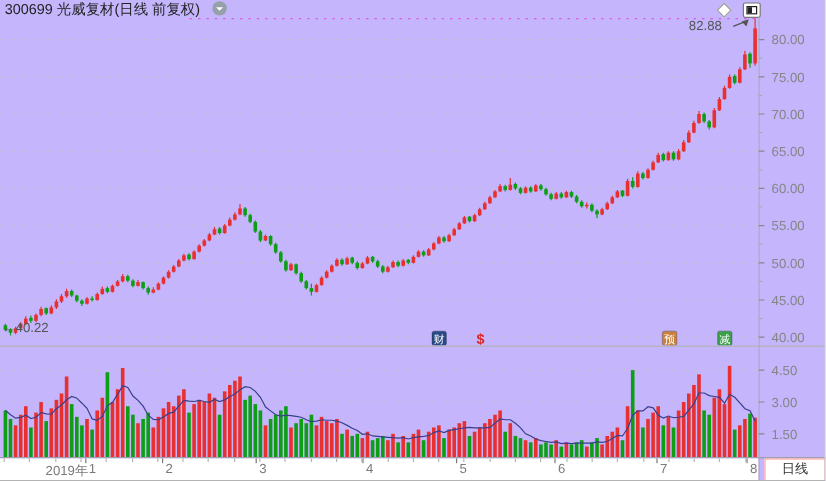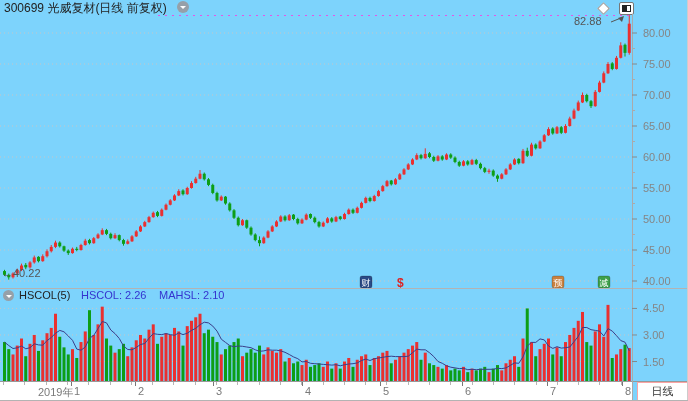--- a/index.html
+++ b/index.html
@@ -1,16 +1,16 @@
 <!DOCTYPE html>
 <html><head>
 <meta charset="utf-8">
 <style>
   html,body{margin:0;padding:0;background:#fff;}
-  .screen{position:relative;width:688px;height:401px;background:#7dd3fc;overflow:hidden;
+  .screen{position:relative;width:688px;height:401px;background:#c4b5fd;overflow:hidden;
           font-family:"Liberation Sans",sans-serif;-webkit-font-smoothing:antialiased;}
   .abs{position:absolute;}
   .title-row{top:0;left:0;width:688px;height:14px;}
   .title-text{position:absolute;left:4px;top:0px;font-size:12px;color:#222;white-space:nowrap;}
   .circ{position:absolute;width:12px;height:12px;border-radius:50%;background:#96a0a9;display:inline-block;}
   .circ::after{content:"";position:absolute;left:3px;top:5px;border:3px solid transparent;border-top-color:#fff;}
   .circ.title-pos{left:177px;top:1px;}
   .diamond{position:absolute;left:599px;top:4px;width:7px;height:7px;border:1px solid #999;
            background:#fff;transform:rotate(45deg);}
   .panel-icon{position:absolute;left:619px;top:2px;width:13px;height:11px;border:1px solid #777;
@@ -371,26 +371,20 @@
         <text x="558" y="271.5" font-size="9" fill="#fff" text-anchor="middle" font-family="Liberation Sans, sans-serif">预</text>
       </g>
       <g>
         <rect x="598" y="262" width="12" height="12" rx="2" fill="#3da04b" stroke="#00000033"></rect>
         <text x="604" y="271.5" font-size="9" fill="#fff" text-anchor="middle" font-family="Liberation Sans, sans-serif">减</text>
       </g>
     </svg>
 
   <div class="abs hline" style="top:288px;"></div>
 
-  <div class="abs ind-header">
-    <span class="circ"></span>
-    <span class="ind-name">HSCOL(5)</span>
-    <span class="ind-val">HSCOL: 2.26</span>
-    <span class="ind-ma">MAHSL: 2.10</span>
-  </div>
 
   <svg id="volChart" class="chart" width="632" height="78">
       <line x1="0" y1="5.430000000000007" x2="632" y2="5.430000000000007" stroke="#c6c6c6" stroke-width="1" stroke-dasharray="1 3"></line>
       <line x1="0" y1="31.979999999999997" x2="632" y2="31.979999999999997" stroke="#c6c6c6" stroke-width="1" stroke-dasharray="1 3"></line>
       <line x1="0" y1="58.53" x2="632" y2="58.53" stroke="#c6c6c6" stroke-width="1" stroke-dasharray="1 3"></line>
       <g>
         <rect x="3" y="39.059999999999995" width="3" height="38.940000000000005" fill="#0d9e16"></rect>
         <rect x="7.25" y="46.14" width="3" height="31.86" fill="#0d9e16"></rect>
         <rect x="11.5" y="51.45" width="3" height="26.549999999999997" fill="#e93030"></rect>
         <rect x="15.75" y="42.6" width="3" height="35.4" fill="#e93030"></rect>

